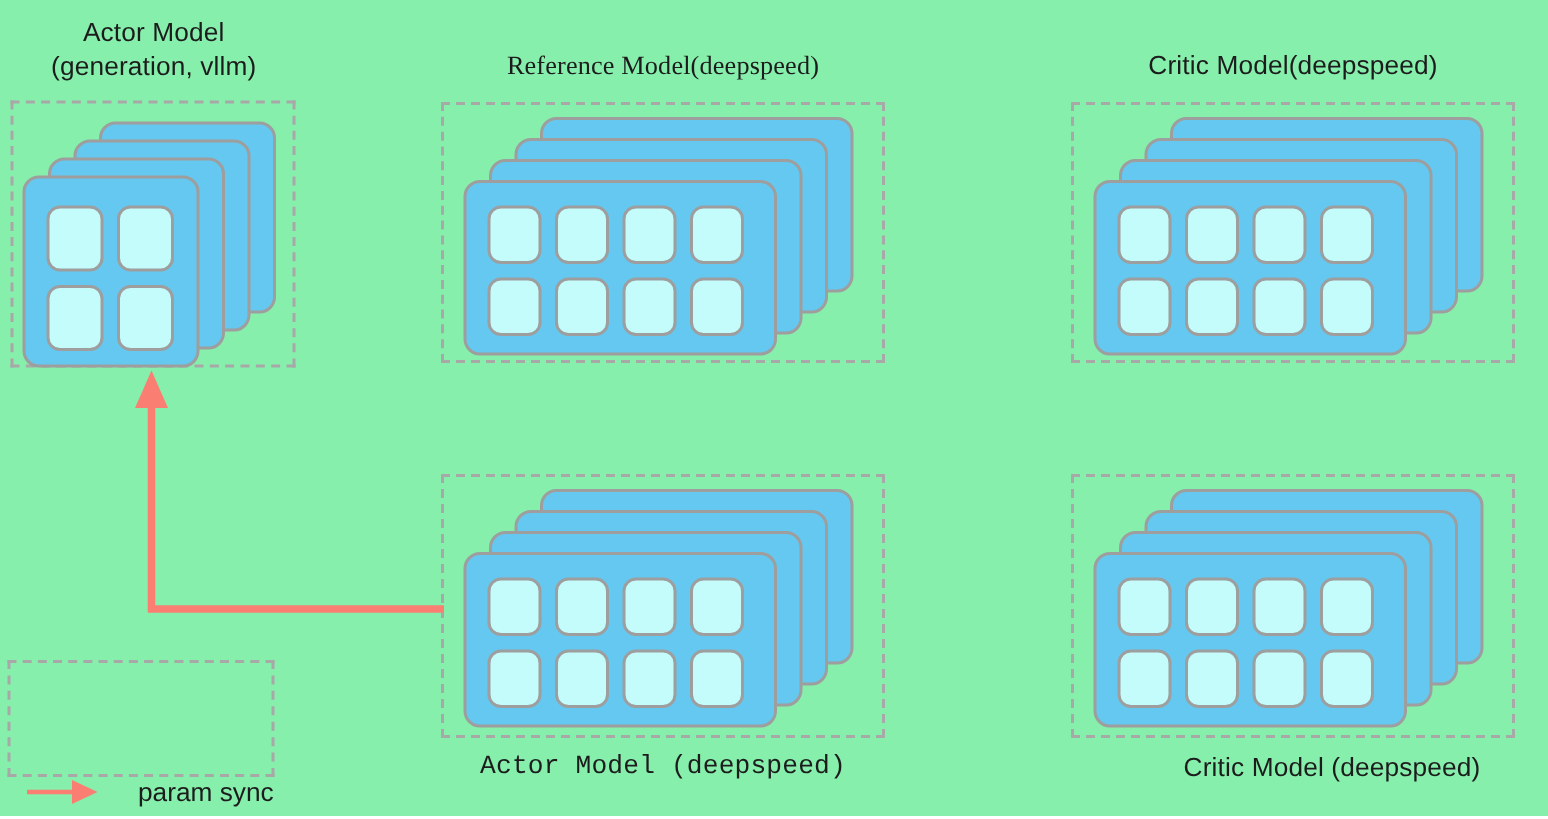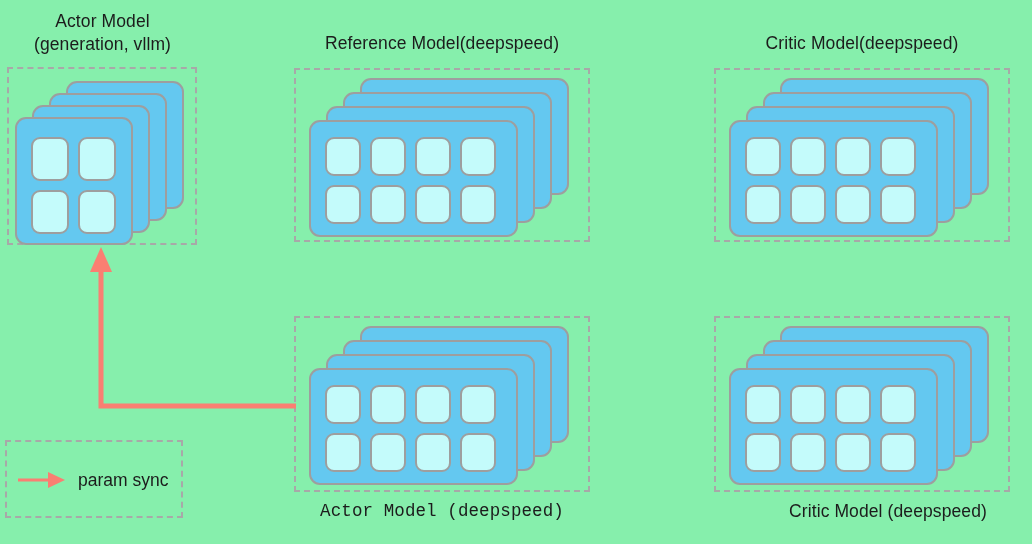--- a/index.html
+++ b/index.html
@@ -74,21 +74,22 @@
   
   .legend-box {
     position: absolute;
     box-sizing: border-box;
     border: 2px dashed #a8a8a8;
   }
   .legend-row {
     position: absolute;
     display: flex;
     align-items: center;
-    gap: 9px;
+    gap: 23px;
+    margin-top: 48px;
   }
   .legend-label {
     color: #1c1c1c;
     font-size: 17.5px;
     line-height: 20px;
     white-space: nowrap;
   }
 </style>
 </head>
 <body>
@@ -109,21 +110,21 @@
           <div class="cell"></div>
           <div class="cell"></div>
           <div class="cell"></div>
           <div class="cell"></div>
         </div>
       </div>
 
     </div>
   </div>
 
-  <div class="title" style="left:294px; top:32px; width:296px;">Reference Model(deepspeed)</div>
+  <div class="title" style="left:294px; top:32px; width:296px;font-family:Liberation Serif, serif;">Reference Model(deepspeed)</div>
 
   <div class="group" style="left:294px; top:68px; width:296px; height:174px;">
     <div class="stack">
 
       <div class="card" style="left:64px; top:8px; width:209px; height:117px;"></div>
       <div class="card" style="left:47px; top:22px; width:209px; height:117px;"></div>
       <div class="card" style="left:30px; top:36px; width:209px; height:117px;"></div>
       <div class="card" style="left:13px; top:50px; width:209px; height:117px;">
         <div class="grid" style="left:14px; top:15px; grid-template-columns:repeat(4,36px); grid-template-rows:repeat(2,39px);">
           <div class="cell"></div>

